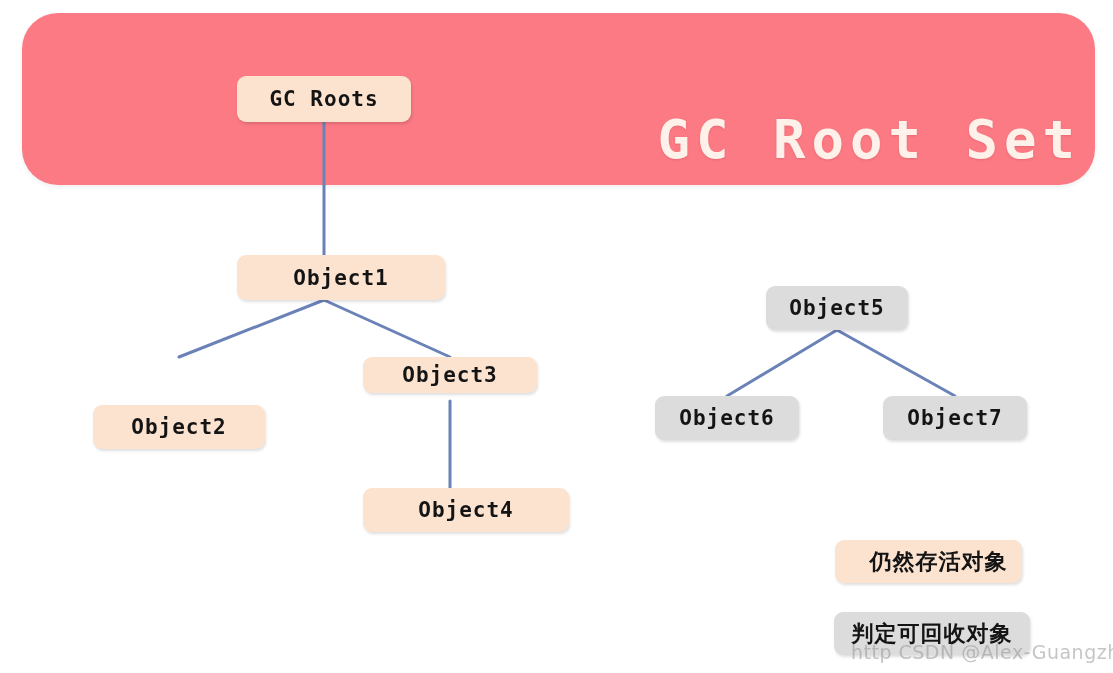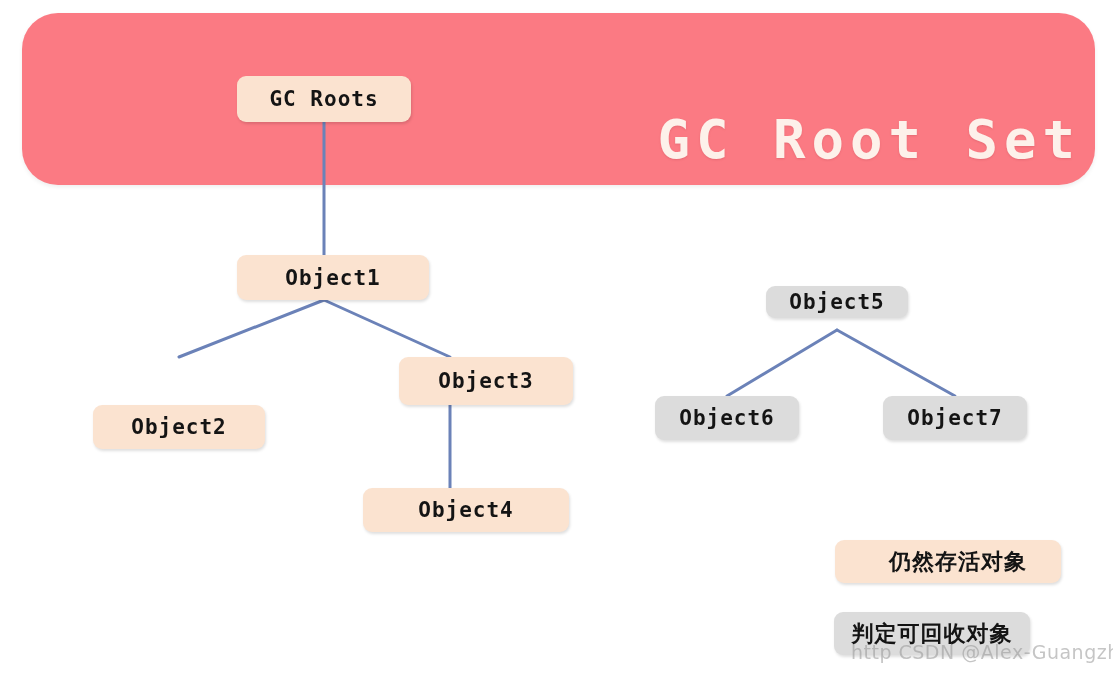--- a/index.html
+++ b/index.html
@@ -116,44 +116,44 @@
       <line x1="324" y1="300" x2="450" y2="357" stroke="#6b82b8" stroke-width="3" stroke-linecap="round"></line>
       <line x1="450" y1="401" x2="450" y2="488" stroke="#6b82b8" stroke-width="3" stroke-linecap="round"></line>
       <line x1="837" y1="330" x2="727" y2="396" stroke="#6b82b8" stroke-width="3" stroke-linecap="round"></line>
       <line x1="837" y1="330" x2="955" y2="396" stroke="#6b82b8" stroke-width="3" stroke-linecap="round"></line>
     </svg>
 
   <div id="nodes-layer">
       <div class="node alive" style="left: 237px; top: 76px; width: 174px; height: 46px;">
         <span>GC Roots</span>
       </div>
-      <div class="node alive" style="left: 237px; top: 255px; width: 192px; height: 45px;">
+      <div class="node alive" style="left: 237px; top: 255px; width: 208px; height: 45px;">
         <span>Object1</span>
       </div>
       <div class="node alive" style="left: 93px; top: 357px; width: 172px; height: 44px; margin-top: 48px;">
         <span>Object2</span>
       </div>
-      <div class="node alive" style="left: 363px; top: 357px; width: 174px; height: 48px; margin-left: 36px;">
+      <div class="node alive" style="left: 363px; top: 357px; width: 174px; height: 36px;">
         <span>Object3</span>
       </div>
       <div class="node alive" style="left: 363px; top: 488px; width: 206px; height: 44px;">
         <span>Object4</span>
       </div>
-      <div class="node garbage" style="left: 766px; top: 286px; width: 142px; height: 32px; text-align: right;">
+      <div class="node garbage" style="left: 766px; top: 286px; width: 142px; height: 44px; text-align: right;">
         <span>Object5</span>
       </div>
       <div class="node garbage" style="left: 655px; top: 396px; width: 144px; height: 44px;">
         <span>Object6</span>
       </div>
       <div class="node garbage" style="left: 883px; top: 396px; width: 144px; height: 44px;">
         <span>Object7</span>
       </div>
     </div>
   <div id="legend-layer">
-      <div class="legend-box alive" style="left: 835px; top: 540px; width: 226px; height: 43px; padding-left: 20px;">
+      <div class="legend-box alive" style="left: 835px; top: 540px; width: 187px; height: 43px; padding-left: 20px;">
         <span>仍然存活对象</span>
       </div>
       <div class="legend-box garbage" style="left: 834px; top: 612px; width: 196px; height: 43px;">
         <span>判定可回收对象</span>
       </div>
     </div>
 
   <div id="watermark">http CSDN @Alex-Guangzhou</div>
 
 </div>

